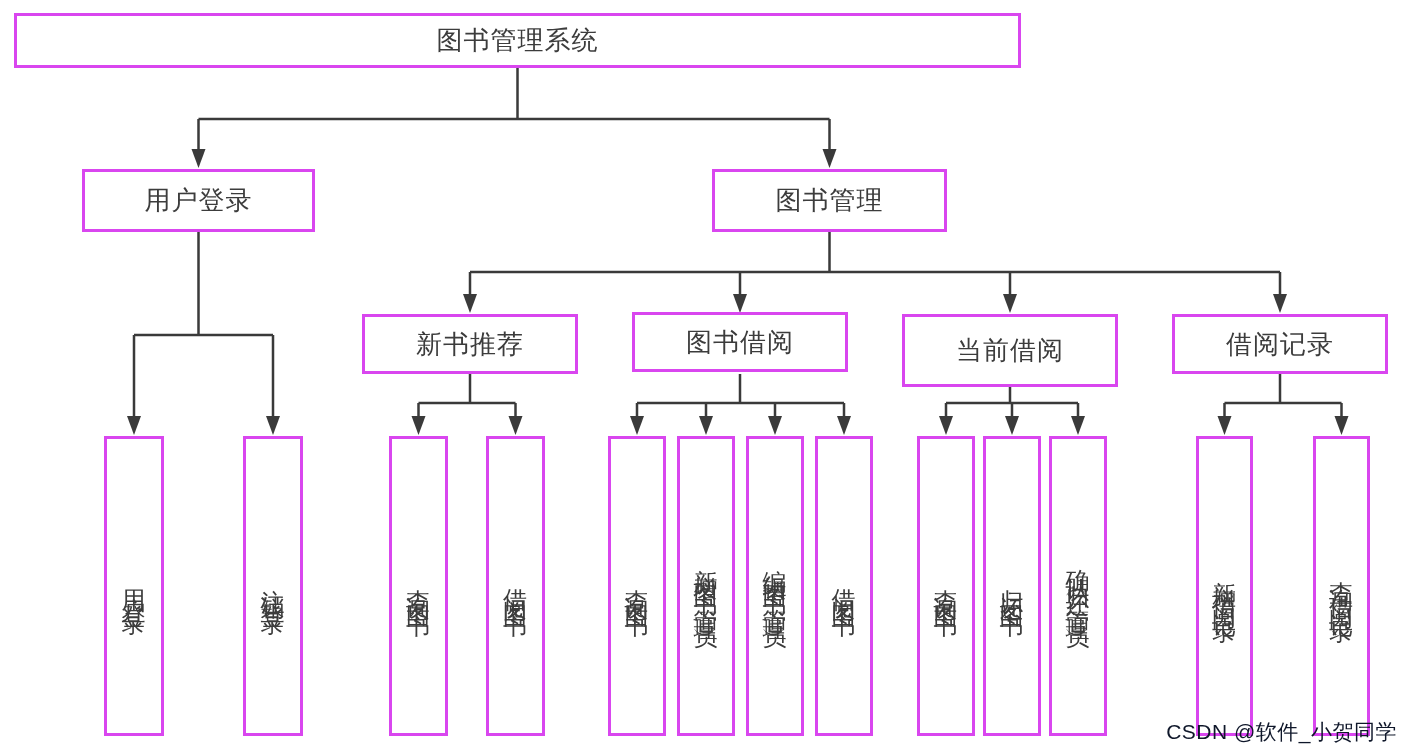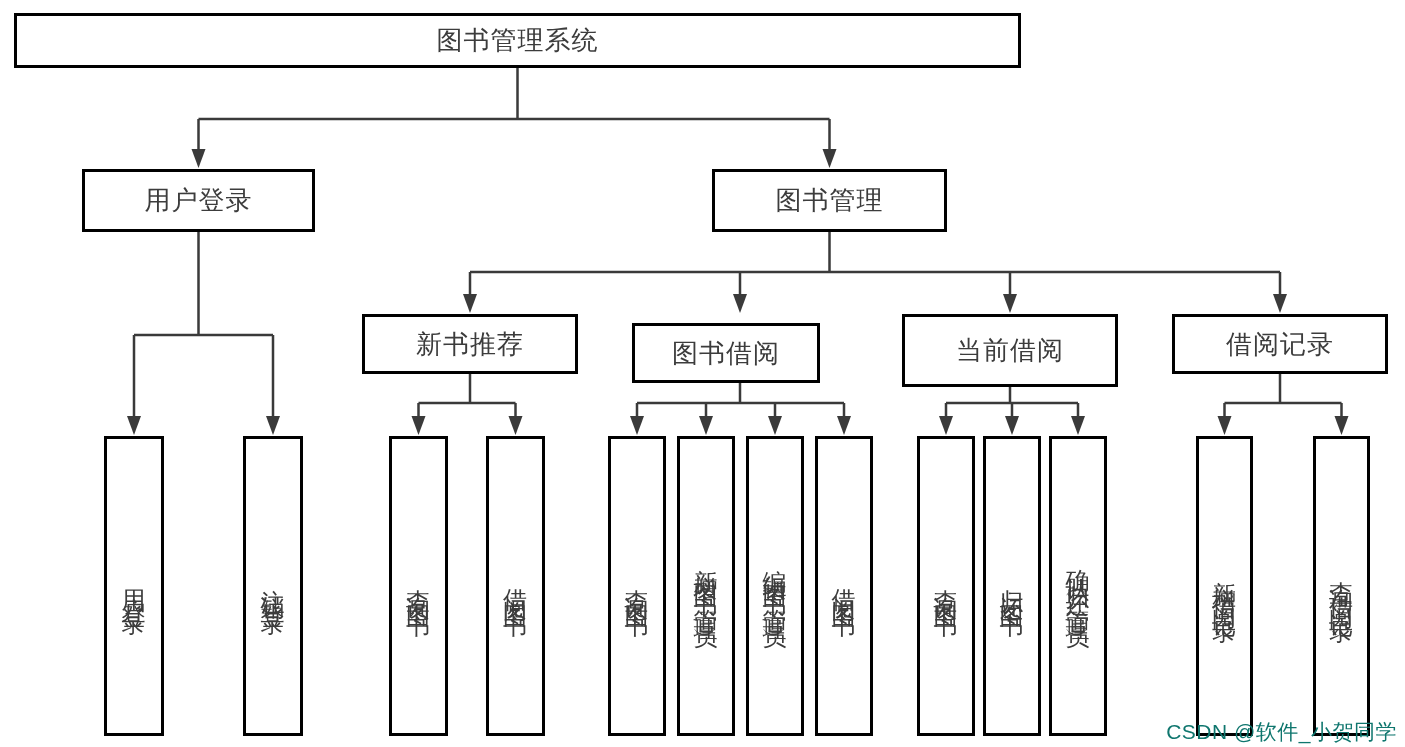--- a/index.html
+++ b/index.html
@@ -2,31 +2,31 @@
 <html><head>
 <meta charset="utf-8">
 <style>
   html,body{margin:0;padding:0;background:#fff;}
   .canvas{
     position:relative;width:1405px;height:747px;background:#ffffff;
     font-family:"Liberation Sans",sans-serif;color:#383838;overflow:hidden;
   }
   svg.connectors{position:absolute;left:0;top:0;width:1405px;height:747px;}
   .node{
-    position:absolute;background:#ffffff;border:3px solid #000000;
+    position:absolute;background:#ffffff;border:3px solid #d946ef;
     box-sizing:border-box;display:flex;align-items:center;justify-content:center;
     font-size:26px;letter-spacing:1px;color:#3c3c3c;white-space:nowrap;
   }
   .leaf span{
     writing-mode:vertical-rl;text-orientation:mixed;
     font-size:24px;line-height:1.05;letter-spacing:8px;white-space:nowrap;
   }
   .watermark{
     position:absolute;right:8px;bottom:1px;font-size:21px;
-    color:#0f766e;letter-spacing:0.5px;
+    color:#0f172a;letter-spacing:0.5px;
   }
 </style>
 </head>
 <body>
 
 <div class="canvas">
 
   <svg class="connectors" viewBox="0 0 1405 747" fill="none">
 
     <g stroke="#3a3a3a" stroke-width="2.5">
@@ -76,21 +76,21 @@
       <polygon points="1334.5,416 1348.5,416 1341.5,435" fill="#3a3a3a" stroke="none"></polygon>
     </g>
   </svg>
 
   <div class="node" style="left:14px;top:13px;width:1007px;height:55px">图书管理系统</div>
 
   <div class="node" style="left:82px;top:169px;width:233px;height:63px">用户登录</div>
   <div class="node" style="left:712px;top:169px;width:235px;height:63px">图书管理</div>
 
   <div class="node" style="left:362px;top:314px;width:216px;height:60px">新书推荐</div>
-  <div class="node" style="left:632px;top:323px;width:188px;height:60px">图书借阅</div>
+  <div class="node" style="left:632px;top:312px;width:216px;height:60px">图书借阅</div>
   <div class="node" style="left:902px;top:314px;width:216px;height:73px">当前借阅</div>
   <div class="node" style="left:1172px;top:314px;width:216px;height:60px">借阅记录</div>
 
   <div class="node leaf" style="left:104px;top:436px;width:60px;height:300px">
     <span>用户登录</span>
   </div>
   <div class="node leaf" style="left:243px;top:436px;width:60px;height:300px">
     <span>注销登录</span>
   </div>
 

